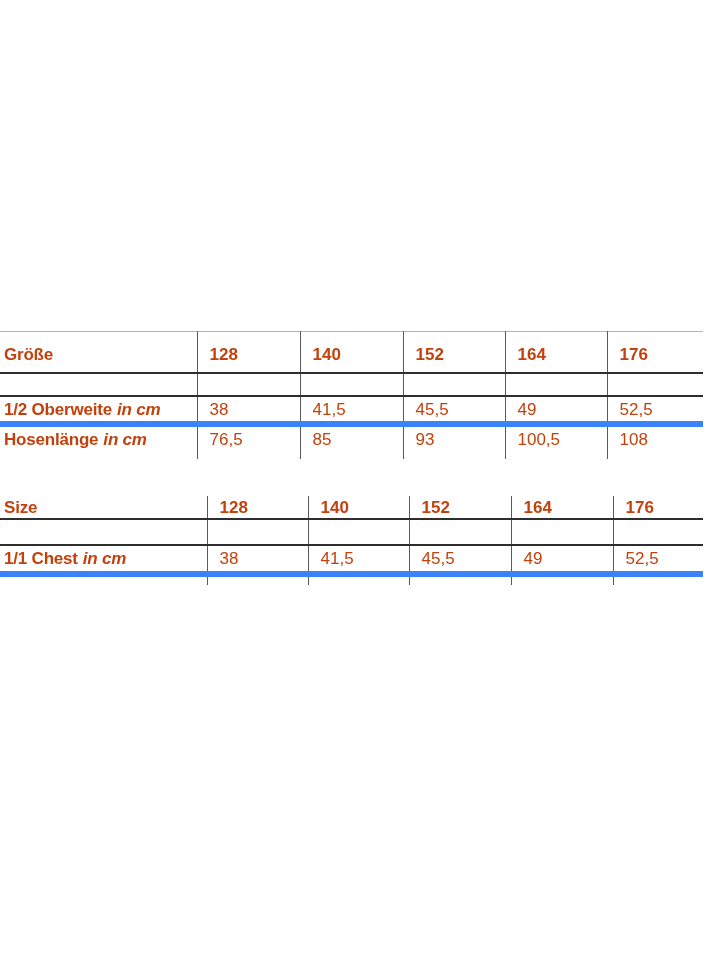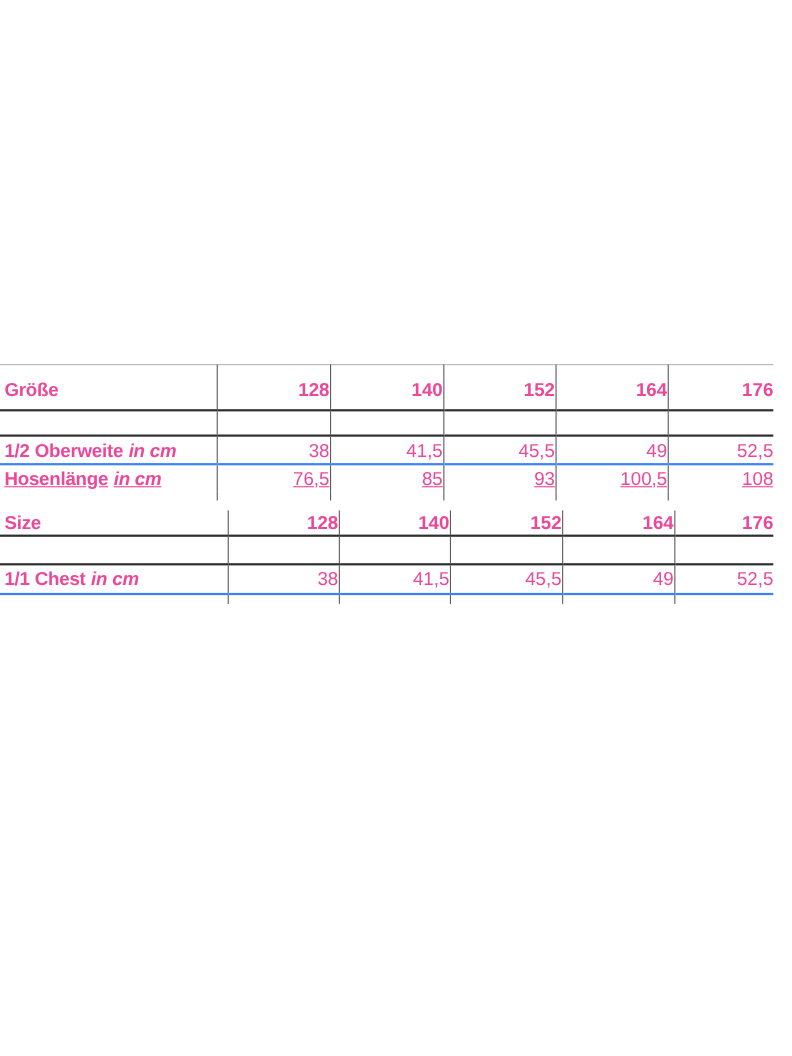--- a/index.html
+++ b/index.html
@@ -7,60 +7,61 @@
     padding: 0;
     background: #ffffff;
   }
   .sheet {
     position: relative;
     width: 720px;
     height: 960px;
     background: #ffffff;
     overflow: hidden;
     font-family: "Liberation Sans", sans-serif;
-    color: #ec4899;
+    color: #c2410c;
   }
   table.size-table {
     position: absolute;
     left: 0;
     width: 703px;
     border-collapse: collapse;
     table-layout: fixed;
   }
   table.t-de { top: 331px; border-top: 1px solid #b5b5b5; }
-  table.t-en { top: 464px; }
+  table.t-en { top: 496px; }
 
   td {
     margin: 0;
     padding: 0;
     font-size: 17px;
     line-height: 1;
     vertical-align: middle;
     white-space: nowrap;
     overflow: hidden;
   }
   td.lbl {
     text-align: left;
     padding-left: 4px;
     font-weight: bold;
     letter-spacing: -0.2px;
   }
   td.val {
-    text-align: right;
+    text-align: left;
     border-left: 1px solid #5a5a5a;
+    padding-left: 12px;
   }
   .unit {
     font-style: italic;
     font-weight: bold;
     margin-left: 5px;
   }
   tr.head td { font-weight: bold; border-bottom: 2px solid #2e2e2e; }
   tr.spacer td { border-bottom: 2px solid #2e2e2e; }
-  tr.data td { border-bottom: 2px solid #3b82f6; }
-  tr.data.last td { border-bottom: none; text-decoration: underline; }
+  tr.data td { border-bottom: 6px solid #3b82f6; }
+  tr.data.last td { border-bottom: none; }
   tr.tail td { border-bottom: none; height: 8px; }
 
   
   .t-de tr.head td   { height: 35px; padding-top: 5px; }
   .t-de tr.spacer td { height: 21px; }
   .t-de tr.data td   { height: 24px; }
   .t-en tr.head td   { height: 22px; }
   .t-en tr.spacer td { height: 24px; }
   .t-en tr.data td   { height: 25px; }
   .t-en tr.data.last td { height: 24px; }

